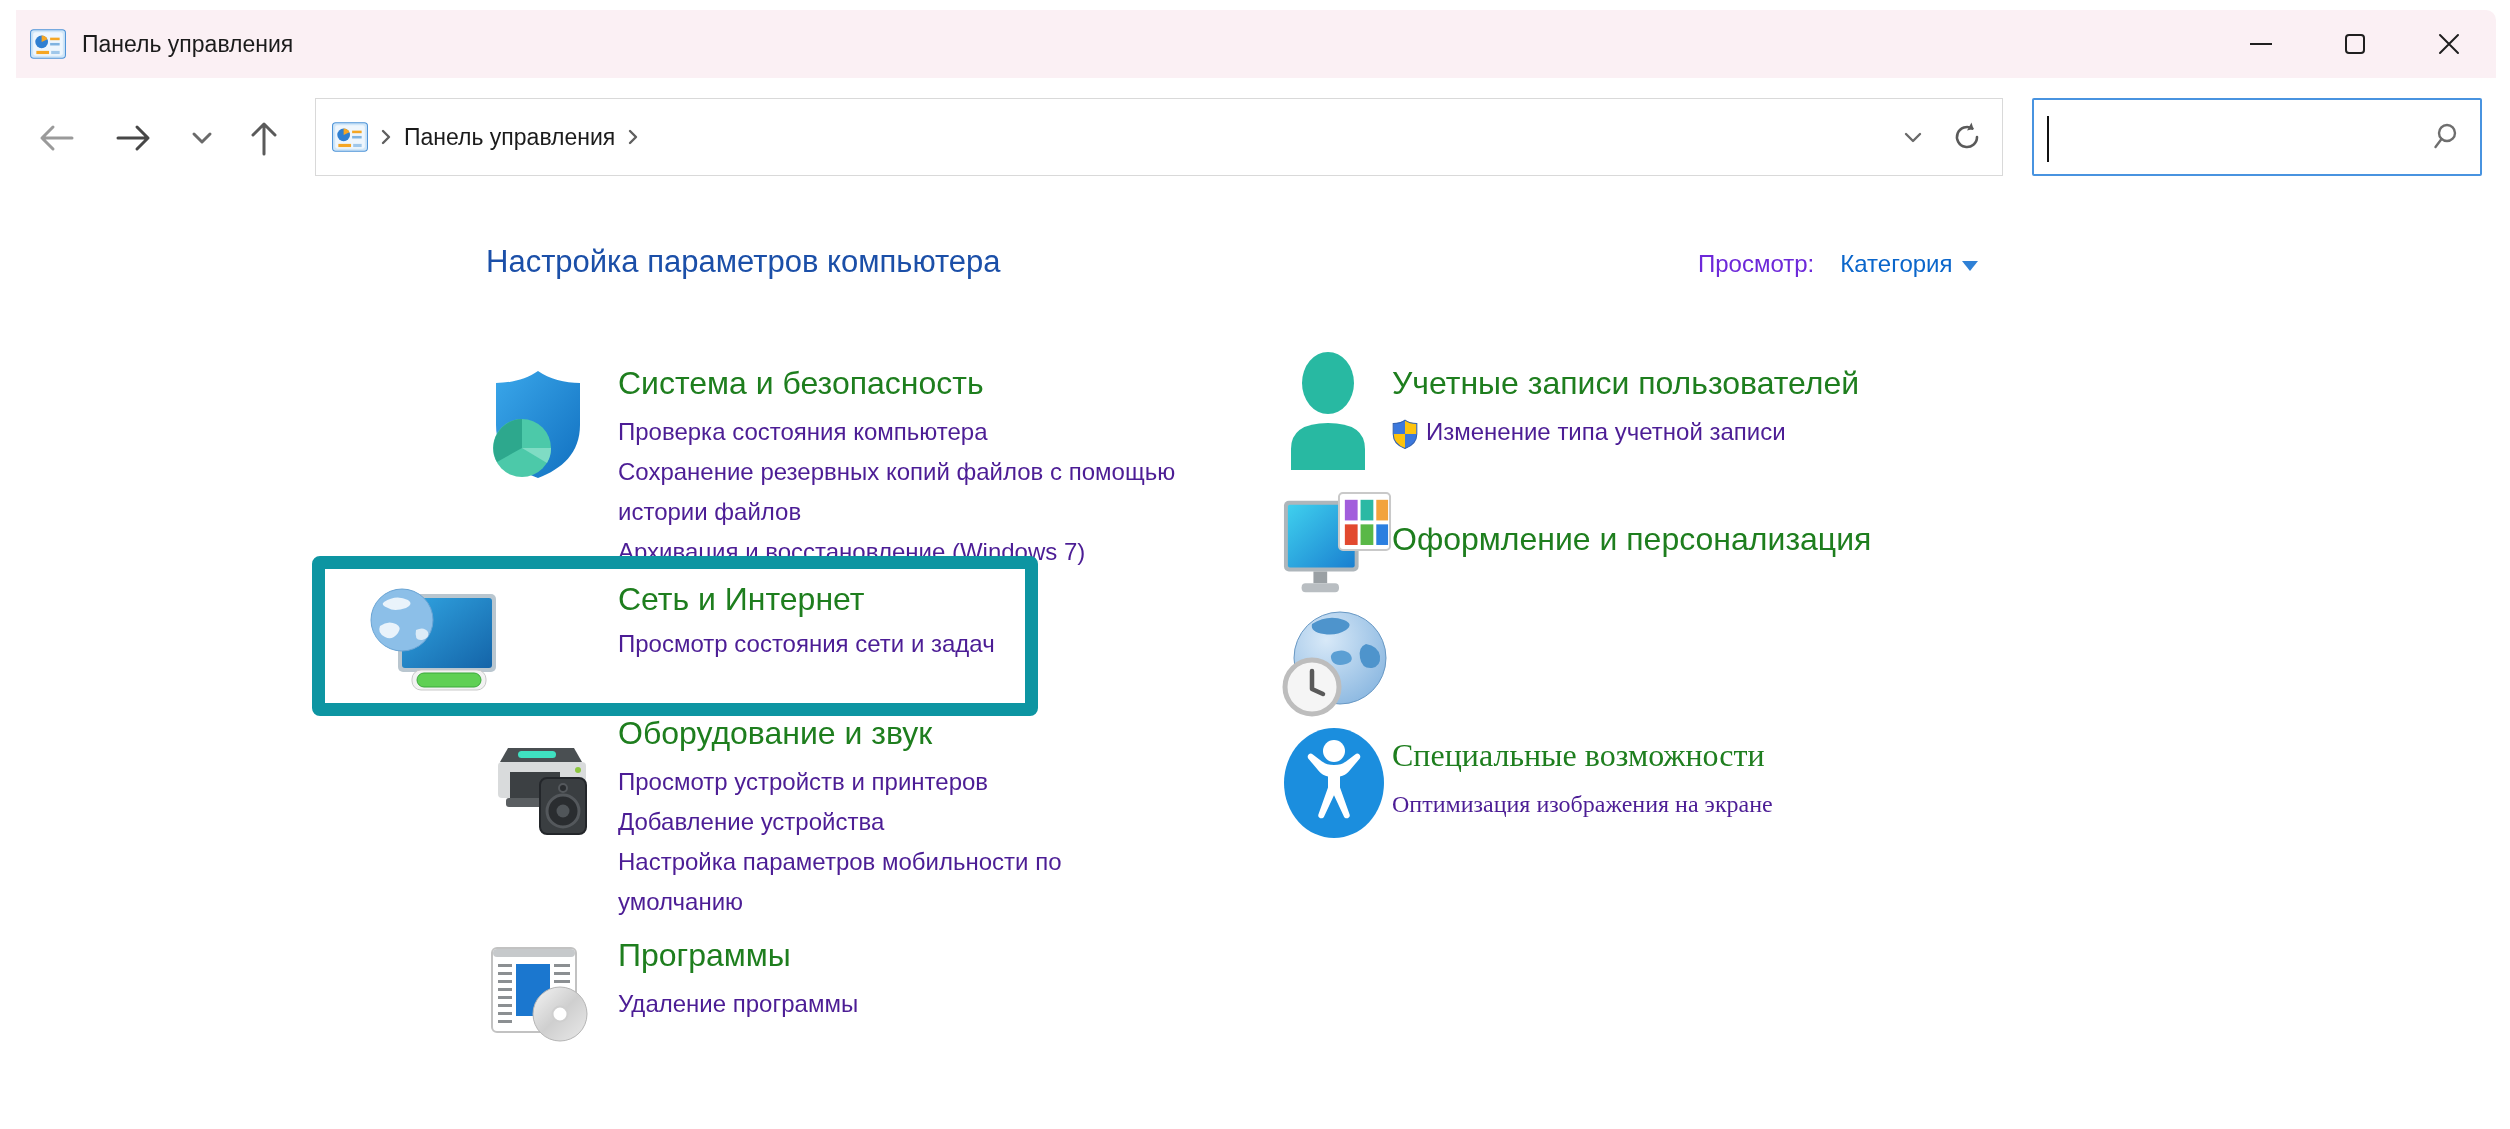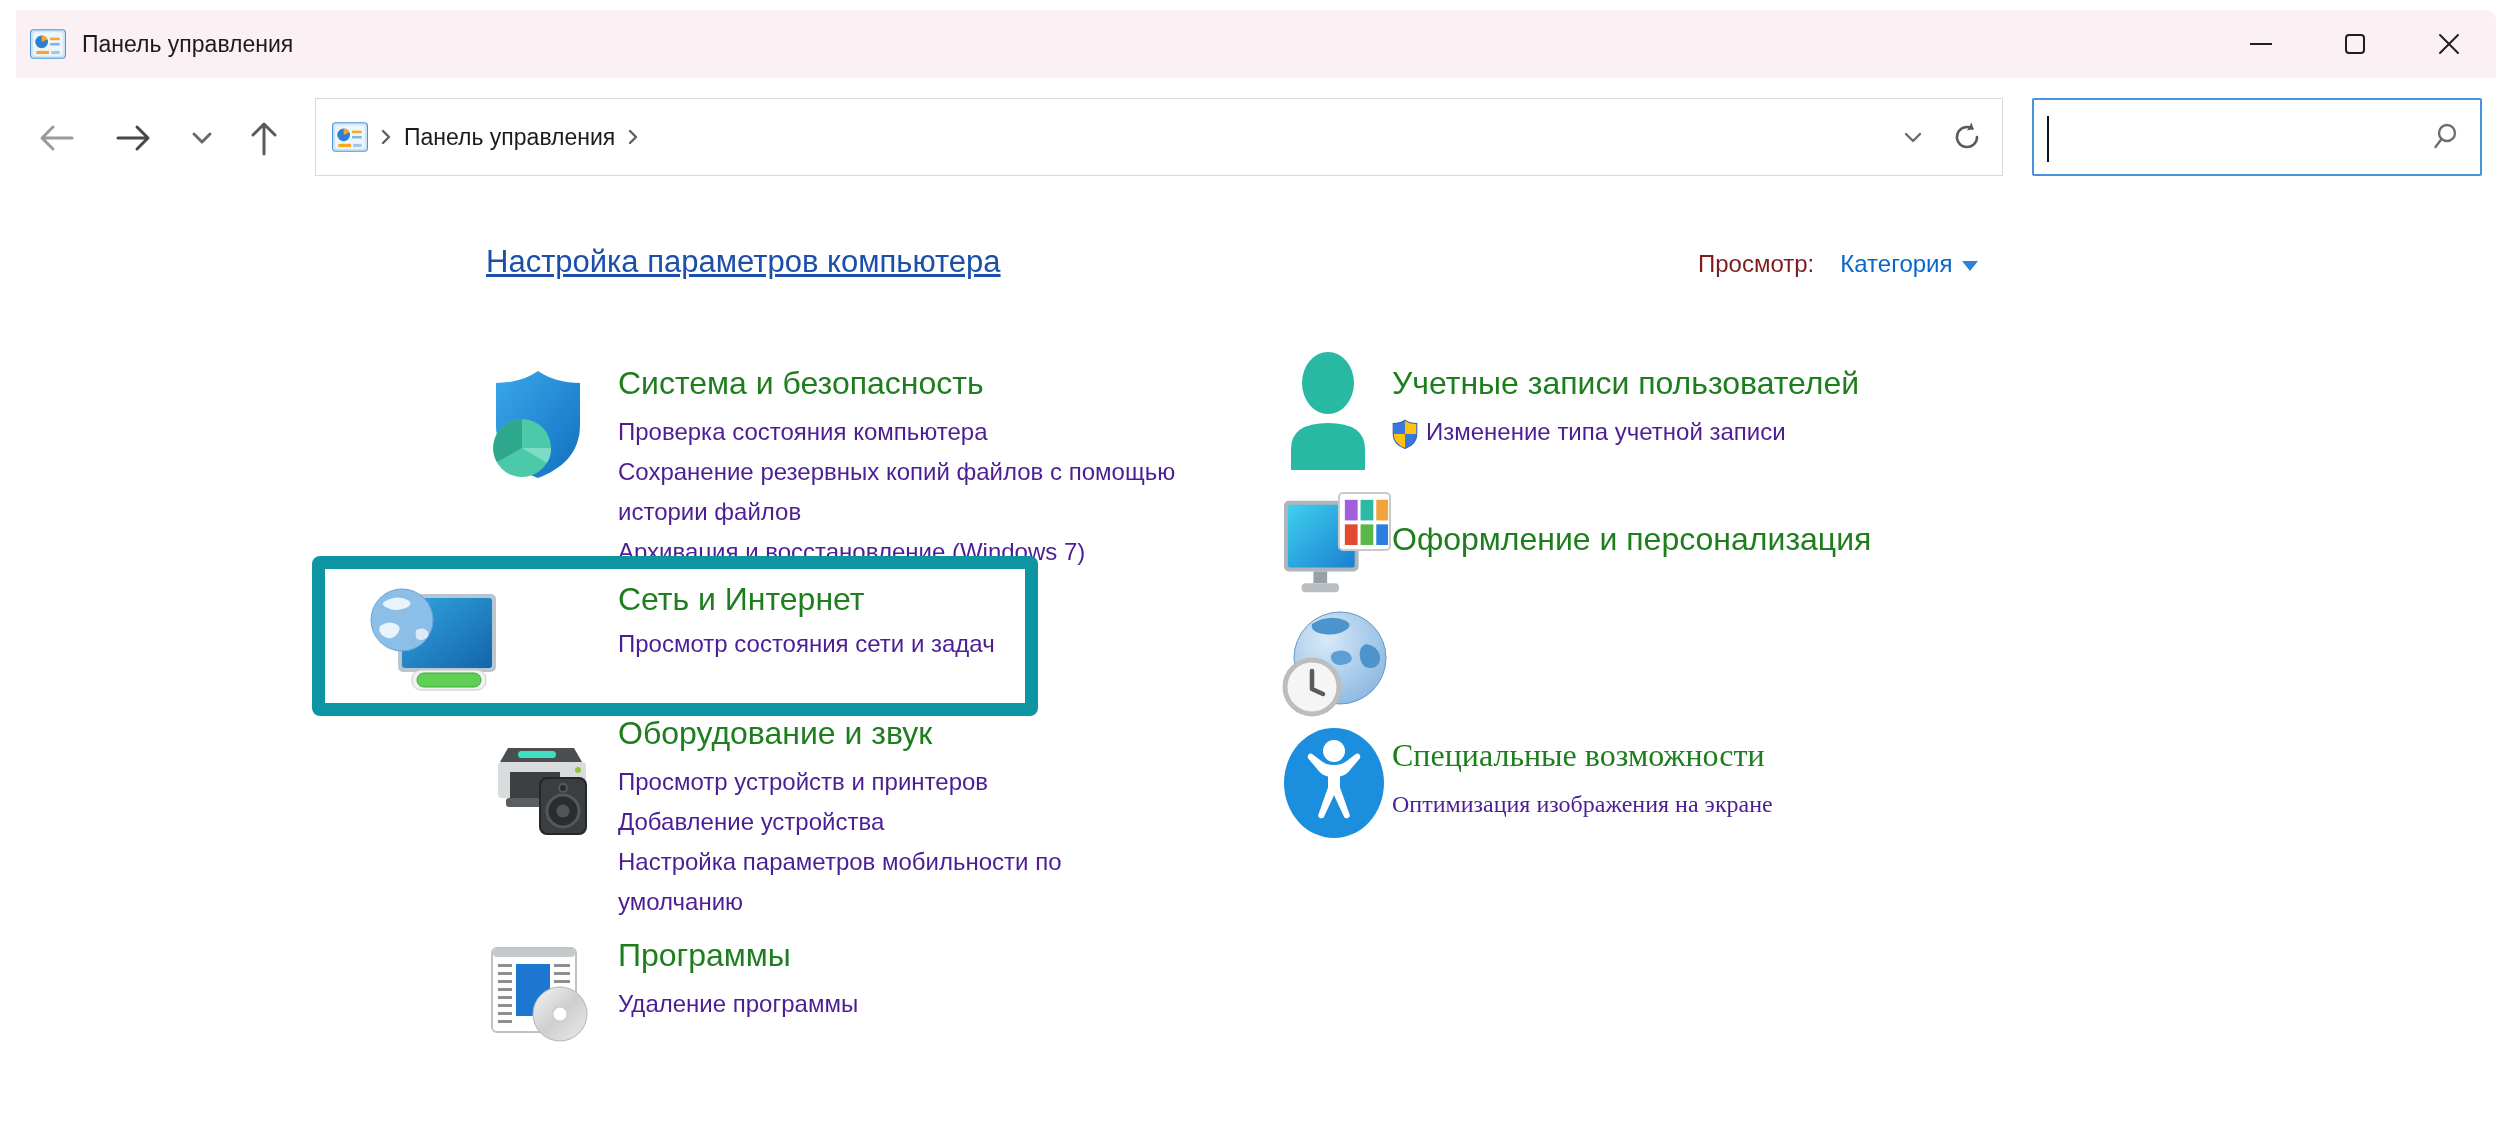--- a/index.html
+++ b/index.html
@@ -34,23 +34,23 @@
   .addr-btn:last-child { margin-right:8px; }
 
   .search-box { position:absolute; left:2032px; top:98px; width:450px; height:78px;
     border:2px solid #4893e0; border-radius:2px; background:#fff; display:flex; align-items:center; }
   .search-input { flex:1; border:none; outline:none; font-size:23px; height:100%;
     padding-left:14px; font-family:"Liberation Sans",sans-serif; background:transparent; }
   .search-caret { position:absolute; left:13px; top:16px; width:2px; height:46px; background:#111; }
   .search-glyph { margin-right:20px; display:flex; }
 
   
-  .page-heading { position:absolute; left:486px; top:244px; font-size:31px; color:#1b4fa8;text-decoration:underline; }
+  .page-heading { position:absolute; left:486px; top:244px; font-size:31px; color:#1b4fa8; }
   .view-by { position:absolute; left:1698px; top:250px; font-size:24px; display:flex; align-items:center; }
-  .view-by .vb-label { color:#7f1d1d; }
+  .view-by .vb-label { color:#6d28d9; }
   .view-by .vb-value { color:#0a66cb; margin-left:26px; cursor:pointer; display:flex; align-items:center; }
   .vb-arrow { width:0; height:0; border-left:8px solid transparent; border-right:8px solid transparent;
     border-top:10px solid #2f81d6; margin-left:10px; margin-top:3px; }
 
   
   .section { position:absolute; display:flex; }
   .icon-wrap { flex:0 0 auto; display:flex; justify-content:flex-start; }
   .sec-text { display:flex; flex-direction:column; }
   .cat-title { font-size:32px; line-height:42px; color:#1e7e1e; cursor:pointer; white-space:nowrap; }
   .cat-links { margin-top:8px; }

